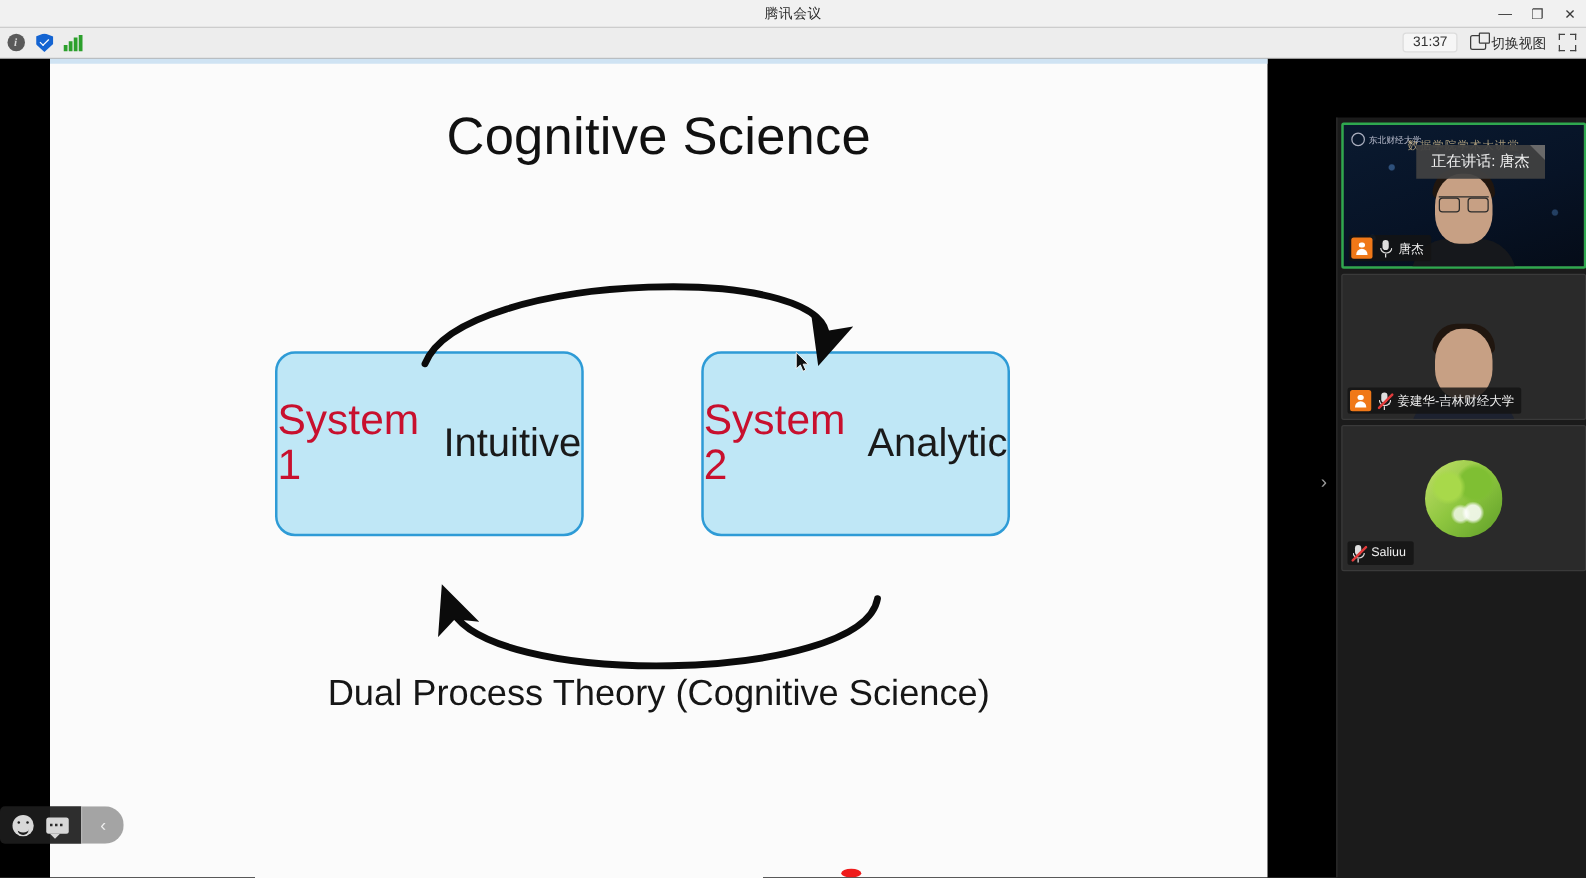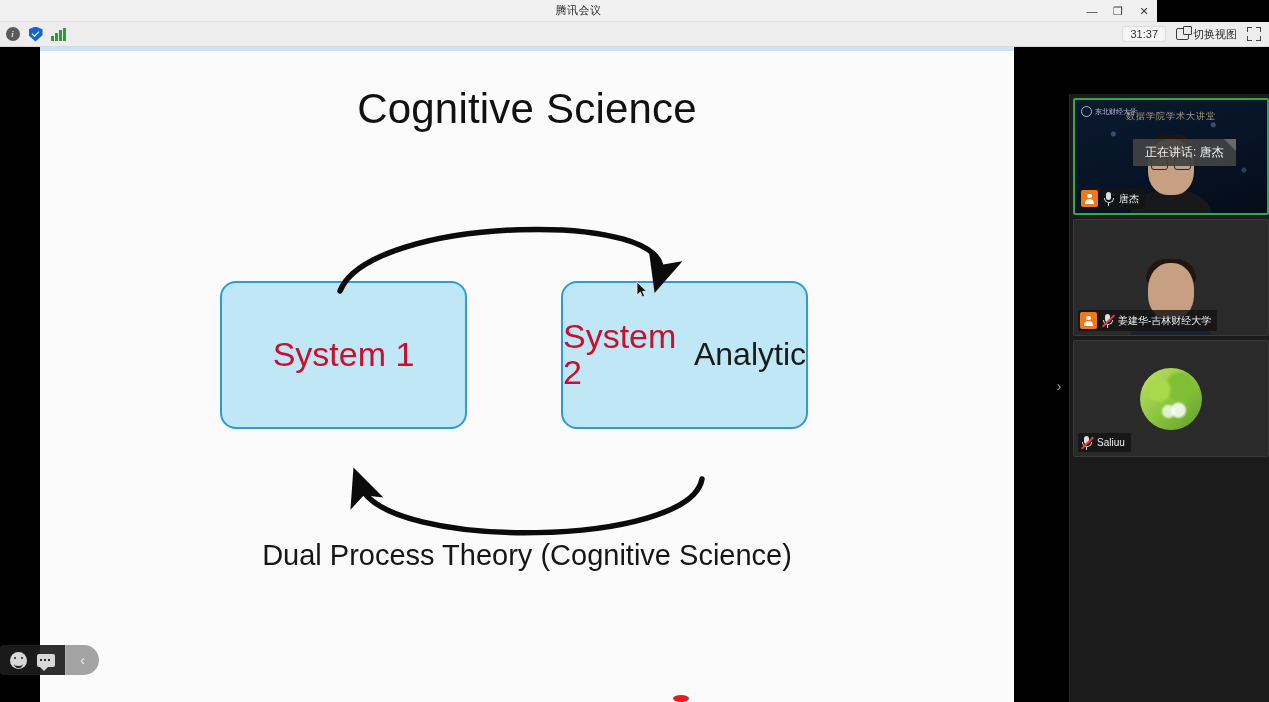--- a/index.html
+++ b/index.html
@@ -6,21 +6,21 @@
   html, body {
     width: 1269px; height: 702px;
     overflow: hidden;
     background: #000;
     font-family: "Liberation Sans", "DejaVu Sans", sans-serif;
   }
   #app { position: relative; width: 1269px; height: 702px; background: #000; }
 
   
   .titlebar {
-    position: absolute; left: 0; top: 0; width: 1157px; height: 22px;
+    position: absolute; left: 0; top: 0; width: 1269px; height: 22px;
     background: #f1f1f1;
     display: flex; align-items: center; justify-content: center;
     border-bottom: 1px solid #e2e2e2;
   }
   .titlebar-title { font-size: 11px; color: #2b2b2b; letter-spacing: .5px; }
   .win-ctrls { position: absolute; right: 0; top: 0; height: 22px; display: flex; }
   .win-btn {
     width: 26px; height: 22px; display: flex; align-items: center; justify-content: center;
     font-size: 11px; color: #3a3a3a; cursor: default;
   }
@@ -291,21 +291,21 @@
     position: absolute; left: -1px; top: 6.5px; width: 17px; height: 2px;
     background: #e33b3b; transform: rotate(-45deg); border-radius: 1px;
   }
   .tile-name {
     font-size: 10px; color: #efefef; white-space: nowrap;
     overflow: hidden; text-overflow: ellipsis;
   }
 
   
   .speaking-tip {
-    position: absolute; left: 1133px; top: 92px;
+    position: absolute; left: 1133px; top: 69px;
     background: rgba(66,66,66,.93); color: #f2f2f2;
     font-size: 12px; padding: 5px 12px;
     display: flex; align-items: flex-end;
     white-space: nowrap;
   }
   .speaking-tip .corner {
     position: absolute; right: 0; top: 0;
     border-top: 12px solid rgba(120,120,120,.75);
     border-left: 12px solid transparent;
   }
@@ -359,20 +359,21 @@
   <div class="stage">
 
     <div class="share-area">
       <div class="share-top-edge"></div>
 
       <div class="slide">
         <div class="slide-title">Cognitive Science</div>
 
         <div class="sys-box left">
           <div class="sys-head">System 1</div>
+          <div class="sys-sub">Intuitive</div>
         </div>
 
         <div class="sys-box right">
           <div class="sys-head">System 2</div>
           <div class="sys-sub">Analytic</div>
         </div>
 
         <svg class="arrows" viewBox="0 0 974 655">
           <defs>
             <marker id="ah" markerWidth="7" markerHeight="7" refX="3.6" refY="3.2" orient="auto">

